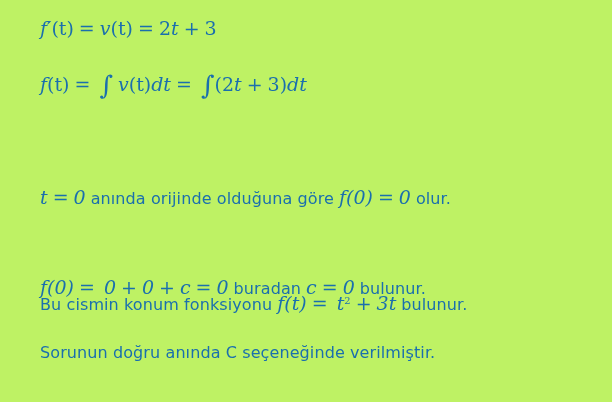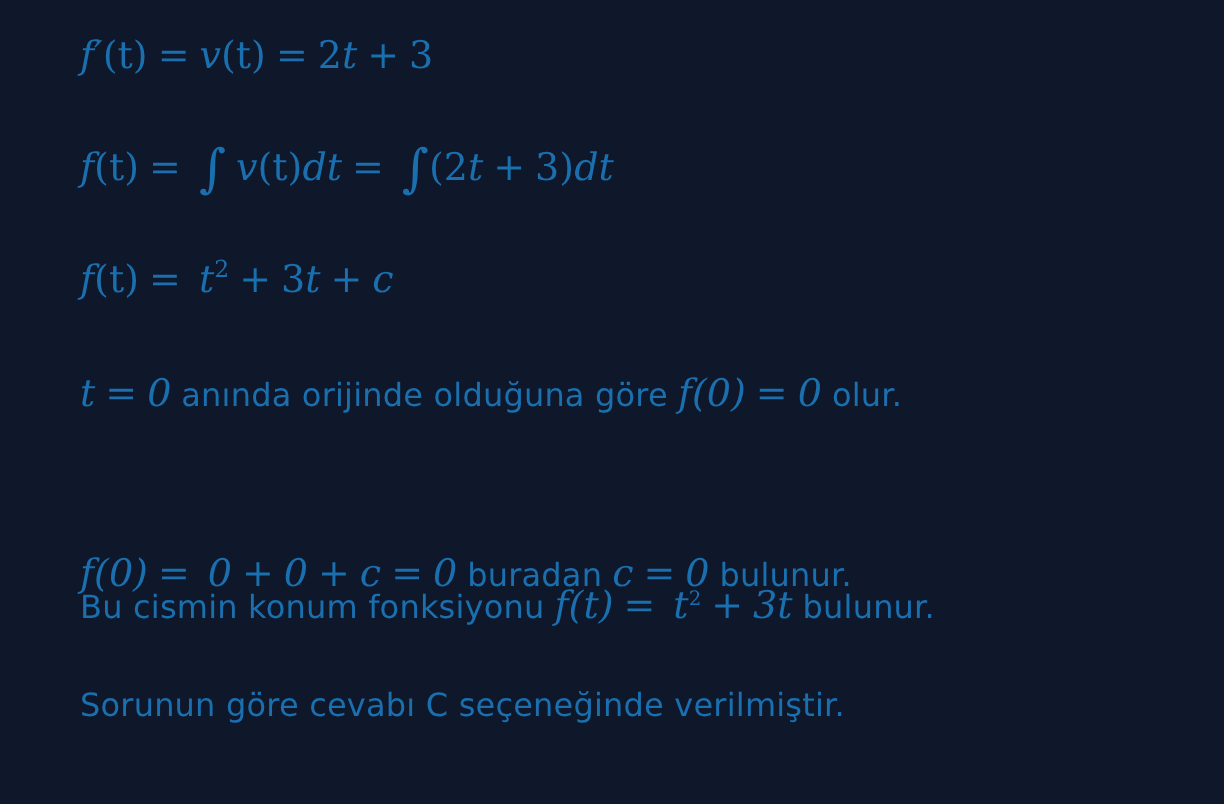--- a/index.html
+++ b/index.html
@@ -13,21 +13,21 @@
     overflow: hidden;
     font-family: "DejaVu Sans", sans-serif;
   }
 
   #solution {
     position: absolute;
     left: 0;
     top: 0;
     width: 612px;
     height: 402px;
-    background: #0f172a;
+    background: #bef264;
     color: #1a6fae;
   }
 
   .line {
     position: absolute;
     left: 40px;
     white-space: nowrap;
     color: #1a6fae;
     line-height: 1;
   }
@@ -89,33 +89,30 @@
 <div id="solution">
 
   <div class="line math" id="line-1">
     <span>f</span><span class="prime">′</span><span class="paren">(t)</span><span class="sp"></span><span class="op">=</span><span class="sp"></span><span>v</span><span class="paren">(t)</span><span class="sp"></span><span class="op">=</span><span class="sp"></span><span class="num">2</span><span>t</span><span class="sp"></span><span class="op">+</span><span class="sp"></span><span class="num">3</span>
   </div>
 
   <div class="line math" id="line-2">
     <span>f</span><span class="paren">(t)</span><span class="sp"></span><span class="op">=</span><span class="sp-l"></span><span class="intg">∫</span><span class="sp"></span><span>v</span><span class="paren">(t)</span><span>dt</span><span class="sp"></span><span class="op">=</span><span class="sp-l"></span><span class="intg">∫</span><span class="paren">(</span><span class="num">2</span><span>t</span><span class="sp"></span><span class="op">+</span><span class="sp"></span><span class="num">3</span><span class="paren">)</span><span>dt</span>
   </div>
 
-  <div class="line math" id="line-3">
-    <span>f</span><span class="paren">(t)</span><span class="sp"></span><span class="op">=</span><span class="sp-l"></span><span>t</span><sup class="exp">2</sup><span class="sp"></span><span class="op">+</span><span class="sp"></span><span class="num">3</span><span>t</span><span class="sp"></span><span class="op">+</span><span class="sp"></span><span>c</span>
-  </div>
 
   <div class="line" id="line-4">
     <span class="math">t</span><span class="sp"></span><span class="math op">=</span><span class="sp"></span><span class="math num">0</span><span class="sp"></span><span class="txt">anında orijinde olduğuna göre</span><span class="sp"></span><span class="math">f</span><span class="math paren">(0)</span><span class="sp"></span><span class="math op">=</span><span class="sp"></span><span class="math num">0</span><span class="sp"></span><span class="txt">olur.</span>
   </div>
 
   <div class="line" id="line-5">
     <span class="math">f</span><span class="math paren">(0)</span><span class="sp"></span><span class="math op">=</span><span class="sp-l"></span><span class="math num">0</span><span class="sp"></span><span class="math op">+</span><span class="sp"></span><span class="math num">0</span><span class="sp"></span><span class="math op">+</span><span class="sp"></span><span class="math">c</span><span class="sp"></span><span class="math op">=</span><span class="sp"></span><span class="math num">0</span><span class="sp"></span><span class="txt">buradan</span><span class="sp"></span><span class="math">c</span><span class="sp"></span><span class="math op">=</span><span class="sp"></span><span class="math num">0</span><span class="sp"></span><span class="txt">bulunur.</span>
   </div>
 
   <div class="line" id="line-6">
     <span class="txt">Bu cismin konum fonksiyonu</span><span class="sp"></span><span class="math">f</span><span class="math paren">(t)</span><span class="sp"></span><span class="math op">=</span><span class="sp-l"></span><span class="math">t</span><sup class="exp math">2</sup><span class="sp"></span><span class="math op">+</span><span class="sp"></span><span class="math num">3</span><span class="math">t</span><span class="sp"></span><span class="txt">bulunur.</span>
   </div>
 
   <div class="line txt" id="line-7">
-    <span>Sorunun göre cevabı C seçeneğinde verilmiştir.</span>
+    <span>Sorunun doğru anında C seçeneğinde verilmiştir.</span>
   </div>
 
 </div>
 
 </body></html>

